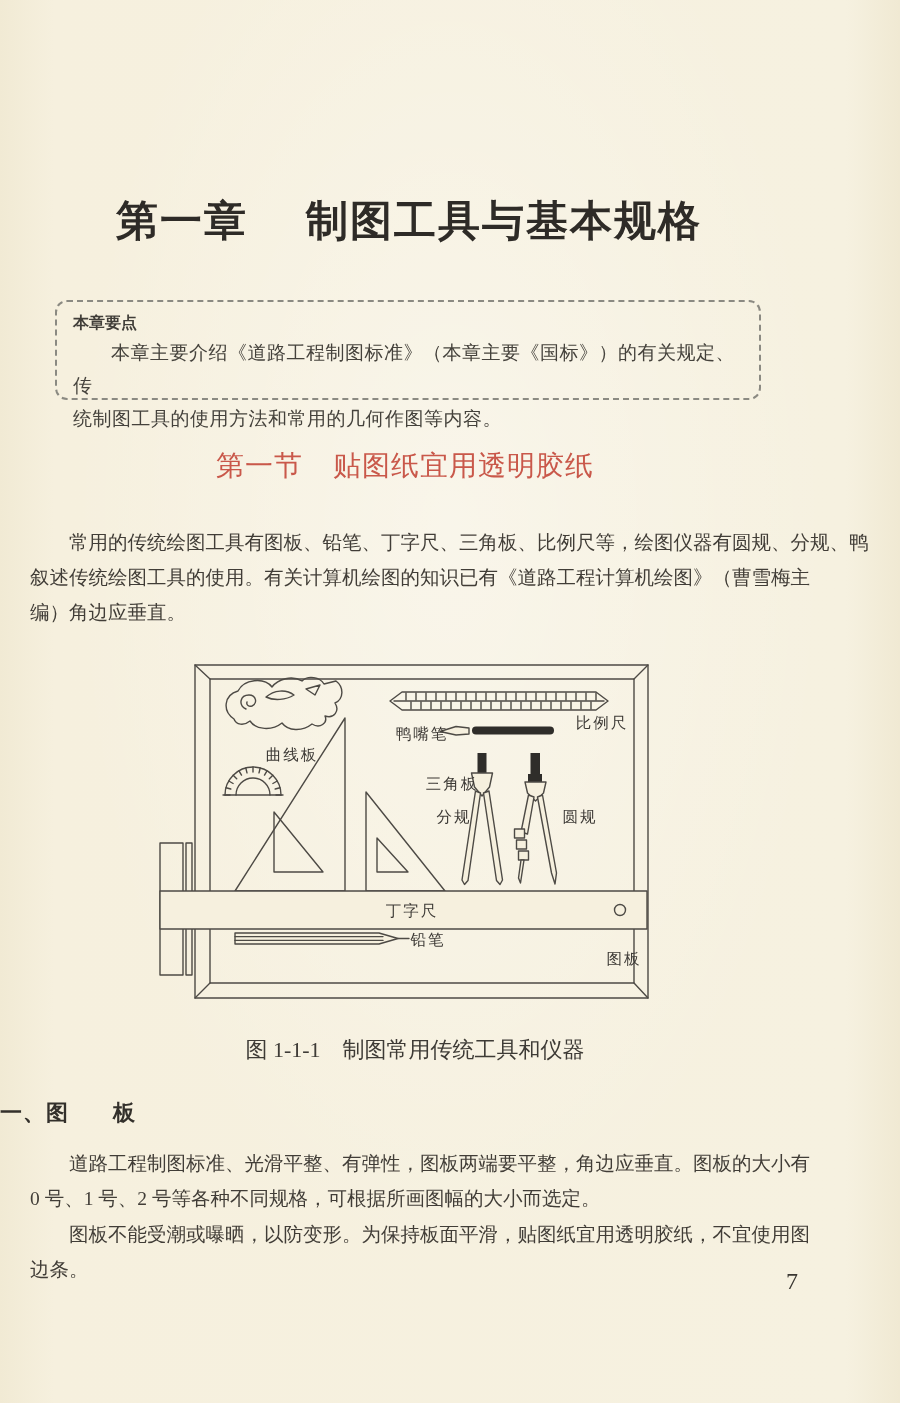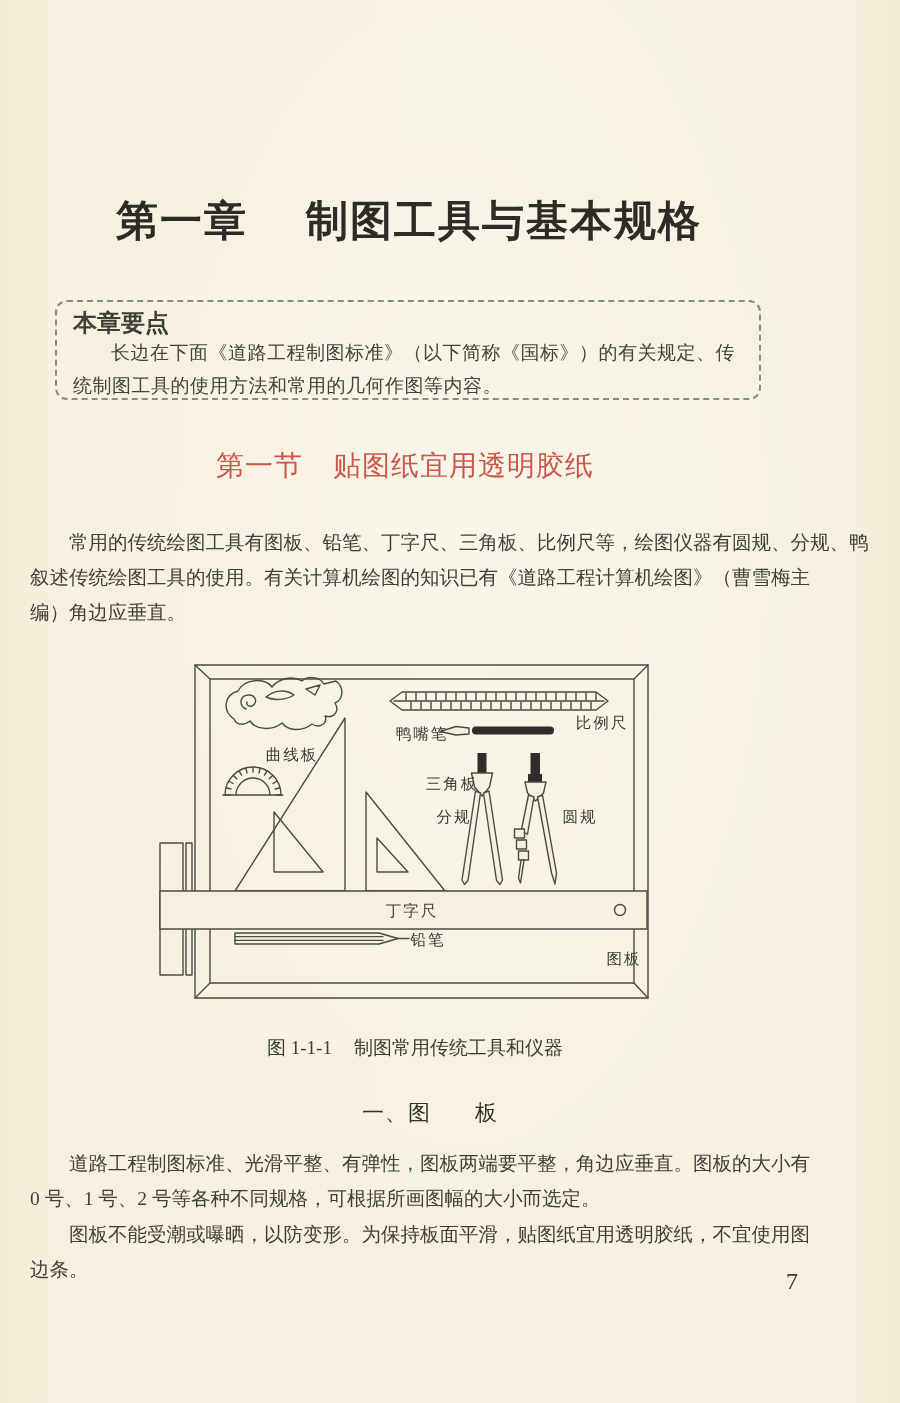--- a/index.html
+++ b/index.html
@@ -21,21 +21,21 @@
     margin:0;text-align:center;
     font-size:42px;font-weight:700;color:#2e2b27;
     letter-spacing:2px;white-space:nowrap;
   }
   .chapter-title .gap{display:inline-block;width:58px;}
   .key-box{
     position:absolute;top:300px;left:55px;width:706px;height:100px;
     border:2px dashed #8b8a82;border-radius:12px;
     box-sizing:border-box;padding:8px 16px 0 16px;
   }
-  .key-box-title{font-size:24px;font-weight:700;color:#413e39;line-height:26px;}
+  .key-box-title{font-size:16px;font-weight:700;color:#413e39;line-height:26px;}
   .key-line{font-size:19px;line-height:33px;color:#45423c;letter-spacing:0.5px;}
   .indent{text-indent:2em;}
   .section-title{
     position:absolute;top:447px;left:0;width:810px;margin:0;
     text-align:center;font-size:28px;font-weight:400;color:#c9584a;
     letter-spacing:1px;white-space:nowrap;
   }
   .section-title .gap{display:inline-block;width:30px;}
   .body-para{position:absolute;left:30px;width:845px;}
   .body-line{font-size:19.5px;line-height:35px;color:#413d37;white-space:nowrap;}
@@ -46,44 +46,44 @@
   .fig-line{stroke:#4d4a45;stroke-width:1.4;fill:none;stroke-linejoin:round;stroke-linecap:round;}
   .fig-fill{stroke:#4d4a45;stroke-width:1.4;fill:#f6f0de;stroke-linejoin:round;}
   .fig-dark{fill:#2f2d2a;stroke:none;}
   .fig-label{
     font-family:"Liberation Serif","DejaVu Serif",serif;
     font-size:15.5px;fill:#3c3935;text-anchor:middle;dominant-baseline:central;
     letter-spacing:2px;
   }
   .fig-caption{
     position:absolute;top:1035px;left:0;width:830px;margin:0;
-    text-align:center;font-size:19px;color:#3e3b36;white-space:nowrap;
+    text-align:center;font-size:22px;color:#3e3b36;white-space:nowrap;
   }
   .fig-caption .gap{display:inline-block;width:22px;}
   .subsection-title{
     position:absolute;top:1098px;left:0;width:860px;margin:0;
-    text-align:center;font-size:22px;font-weight:400;color:#33302b;
+    text-align:left;font-size:22px;font-weight:700;color:#33302b;
     white-space:nowrap;letter-spacing:1px;
   }
   .subsection-title .gap{display:inline-block;width:44px;}
   .page-number{
     position:absolute;top:1268px;left:786px;
     font-size:24px;color:#3a3732;
   }
 </style>
 </head>
 <body>
 
 <div class="page">
 
   <h1 class="chapter-title"><span>第一章</span><span class="gap"></span><span>制图工具与基本规格</span></h1>
 
   <div class="key-box">
     <div class="key-box-title">本章要点</div>
-    <div class="key-line indent">长边在下面《道路工程制图标准》（以下简称《国标》）的有关规定、传</div>
+    <div class="key-line indent">本章主要介绍《道路工程制图标准》（本章主要《国标》）的有关规定、传</div>
     <div class="key-line">统制图工具的使用方法和常用的几何作图等内容。</div>
   </div>
 
   <h2 class="section-title"><span>第一节</span><span class="gap"></span><span>贴图纸宜用透明胶纸</span></h2>
 
   <div class="body-para" id="para1">
     <div class="body-line indent">常用的传统绘图工具有图板、铅笔、丁字尺、三角板、比例尺等，绘图仪器有圆规、分规、鸭</div>
     <div class="body-line">叙述传统绘图工具的使用。有关计算机绘图的知识已有《道路工程计算机绘图》（曹雪梅主</div>
     <div class="body-line">编）角边应垂直。</div>
   </div>

